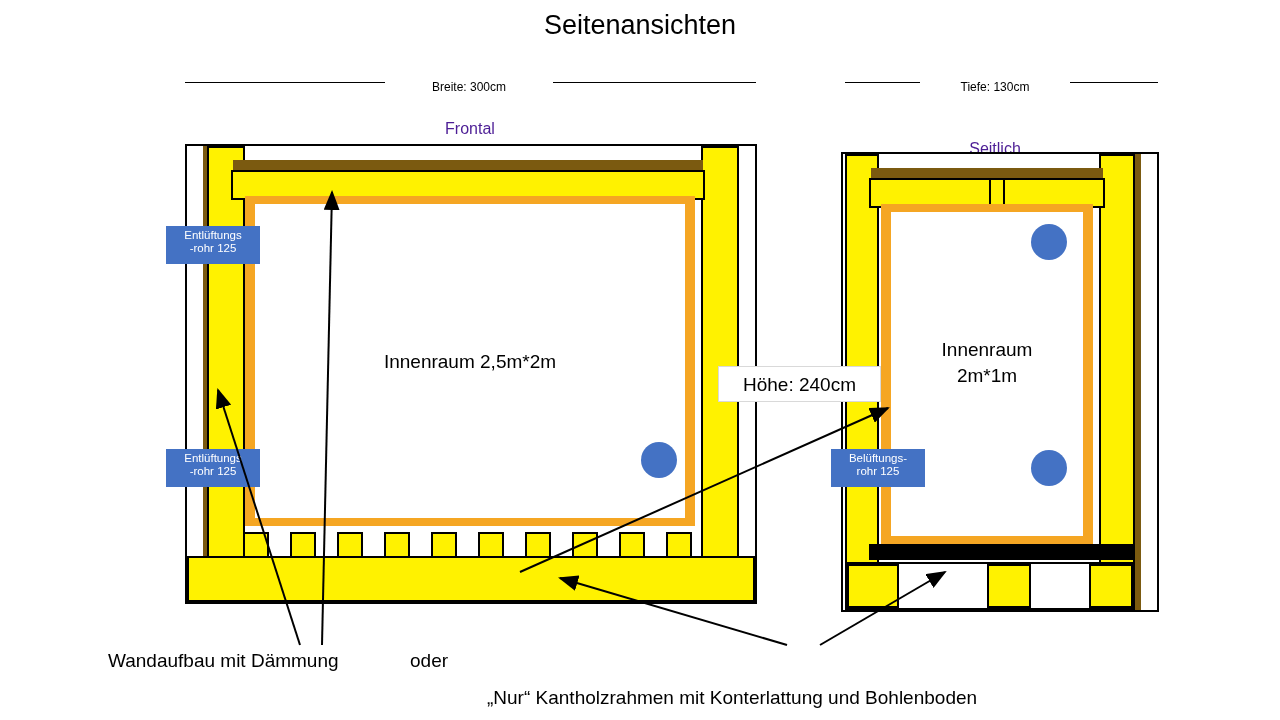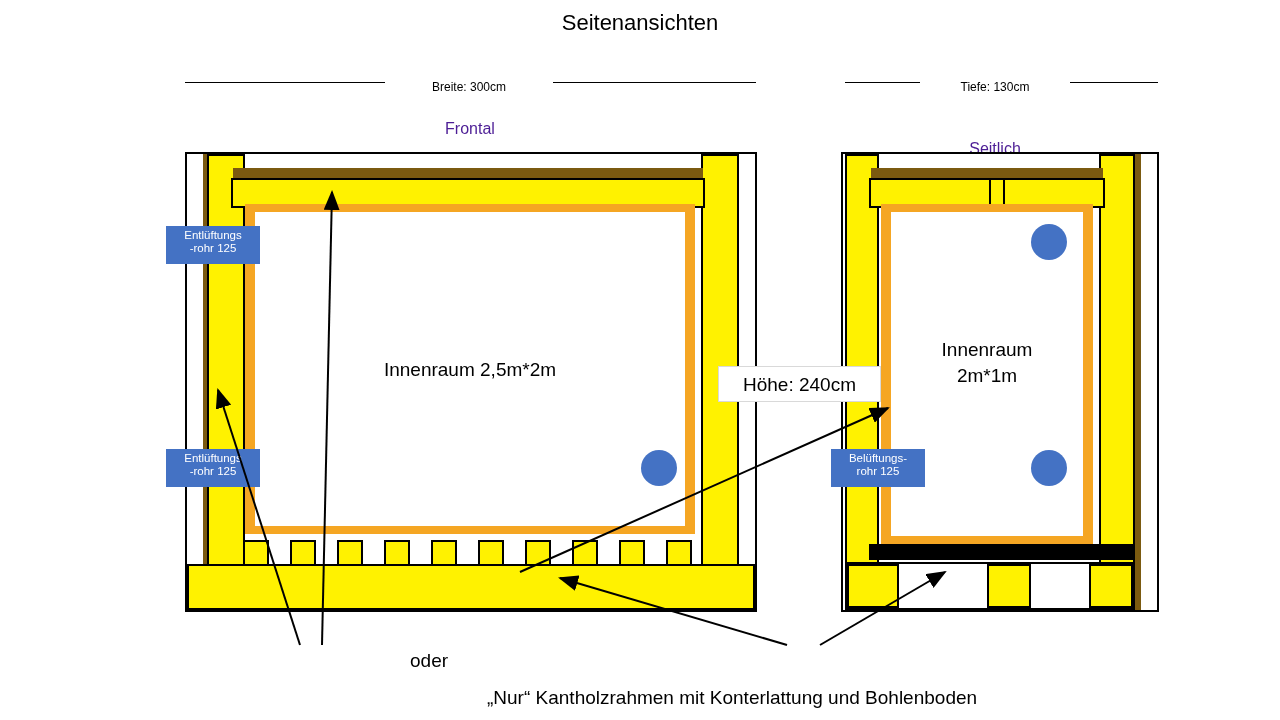--- a/index.html
+++ b/index.html
@@ -19,21 +19,21 @@
     width: 1280px;
     height: 720px;
   }
   .abs { position: absolute; }
 
   .title {
     left: 0;
     top: 10px;
     width: 1280px;
     text-align: center;
-    font-size: 22px;
+    font-size: 27px;
     color: #000;
   }
   .dim-label {
     font-size: 12px;
     color: #000;
     text-align: center;
   }
   .view-label {
     font-size: 16px;
     color: #4c1d95;
@@ -123,21 +123,21 @@
   <div class="abs dimline" style="left:553px; top:82px; width:203px;"></div>
   <div class="abs dim-label" style="left:385px; top:80px; width:168px;">Breite: 300cm</div>
 
   <div class="abs dimline" style="left:845px; top:82px; width:75px;"></div>
   <div class="abs dimline" style="left:1070px; top:82px; width:88px;"></div>
   <div class="abs dim-label" style="left:920px; top:80px; width:150px;">Tiefe: 130cm</div>
 
   <div class="abs view-label" style="left:390px; top:120px; width:160px;">Frontal</div>
   <div class="abs view-label" style="left:915px; top:116px; width:160px;margin-top:24px;">Seitlich</div>
 
-  <div class="abs" style="left:185px; top:152px; width:572px; height:460px;border-radius:15px;">
+  <div class="abs" style="left:185px; top:144px; width:572px; height:460px;border-radius:15px;">
 
     <div class="abs outline" style="left:0; top:0; width:572px; height:460px; border-width:2px;"></div>
 
     <div class="abs brown" style="left:542px; top:2px; width:12px; height:456px;"></div>
 
     <div class="abs brown" style="left:18px; top:2px; width:10px; height:456px;"></div>
 
     <div class="abs yellow" style="left:22px; top:2px; width:38px; height:452px;"></div>
 
     <div class="abs yellow" style="left:516px; top:2px; width:38px; height:452px;"></div>
@@ -230,16 +230,17 @@
 
     <line x1="300" y1="645" x2="218" y2="390" stroke="#000" stroke-width="2" marker-end="url(#arrowhead)"></line>
 
     <line x1="787" y1="645" x2="560" y2="578" stroke="#000" stroke-width="2" marker-end="url(#arrowhead)"></line>
 
     <line x1="820" y1="645" x2="945" y2="572" stroke="#000" stroke-width="2" marker-end="url(#arrowhead)"></line>
 
     <line x1="520" y1="572" x2="888" y2="408" stroke="#000" stroke-width="2" marker-end="url(#arrowhead)"></line>
   </svg>
 
+  <div class="abs bottom-text" style="left:108px; top:650px;">Wandaufbau mit Dämmung</div>
   <div class="abs bottom-text" style="left:410px; top:650px;">oder</div>
   <div class="abs bottom-text" style="left:487px; top:650px;margin-top:37px;">„Nur“ Kantholzrahmen mit Konterlattung und Bohlenboden</div>
 
 </div>
 
 </body></html>

